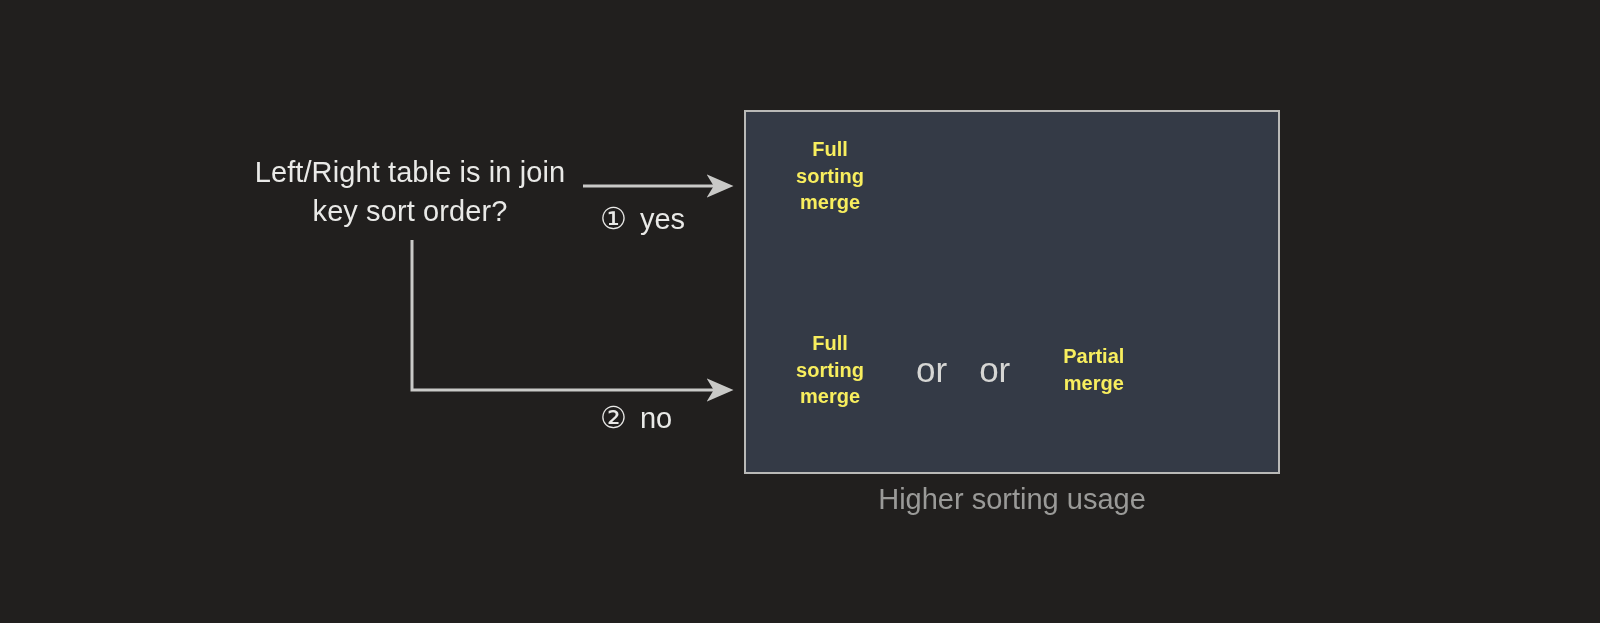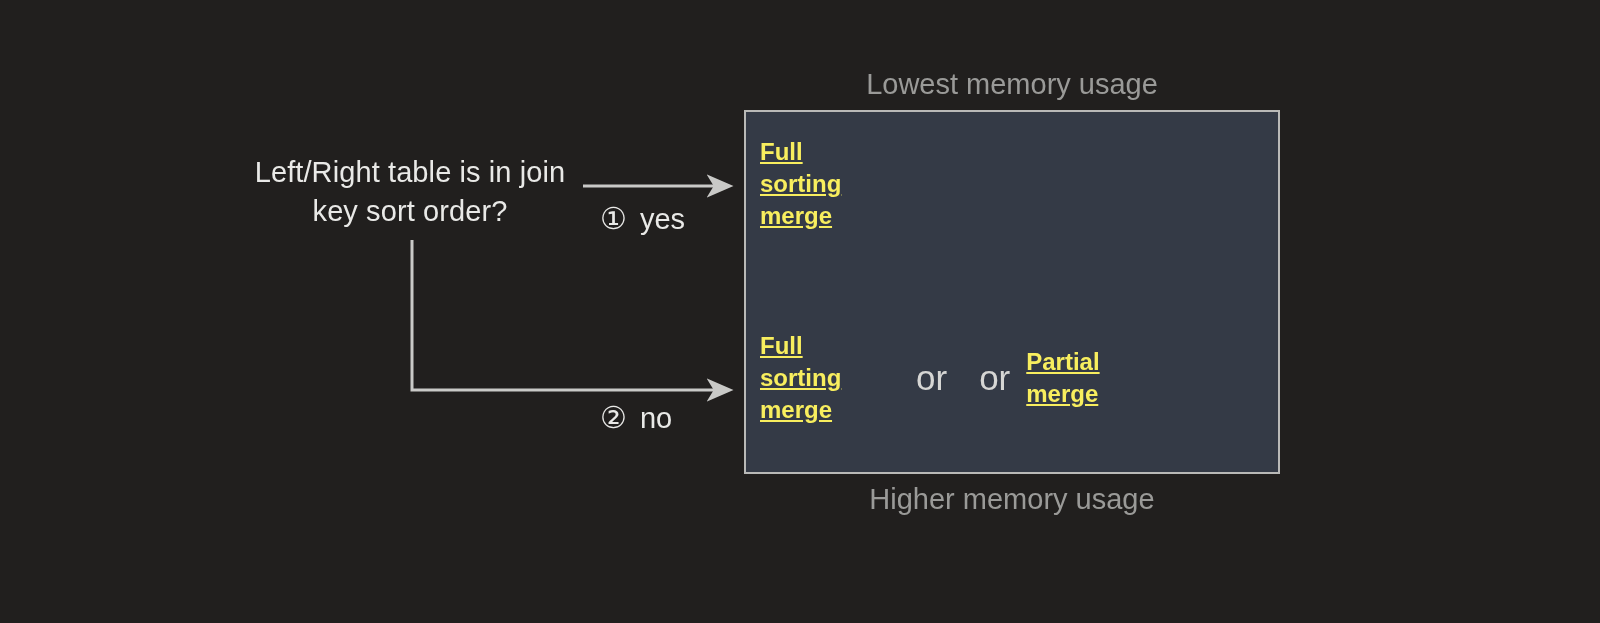--- a/index.html
+++ b/index.html
@@ -91,24 +91,24 @@
     display: flex;
     align-items: center;
     justify-content: flex-start;
   }
   .row-top    { top: 24px; padding-left: 14px; }
   .row-bottom { top: 218px; padding-left: 14px; }
 
   .option {
     color: #f8ee5e;
     font-weight: bold;
-    font-size: 24px;
+    font-size: 20px;
     line-height: 1.33;
+    text-align: center;
     white-space: pre-line;
-    text-decoration: underline;
   }
   .or {
     color: #d6d6d4;
     font-size: 35px;
     line-height: 1;
     padding: 0 16px;
   }
   .opt-fsm-top    { width: 140px; }
   .opt-fsm-bottom { width: 140px; }
   .opt-grace      { width: 130px; }
@@ -136,22 +136,21 @@
 
   <div class="branch-label branch-yes">
     <span class="num">①</span>
     <span>yes</span>
   </div>
   <div class="branch-label branch-no">
     <span class="num">②</span>
     <span>no</span>
   </div>
 
-  <div class="caption caption-top">Lowest memory usage</div>
-  <div class="caption caption-bottom">Higher memory usage</div>
+  <div class="caption caption-bottom">Higher sorting usage</div>
 
   <div class="panel">
 
     <div class="row row-top">
       <div class="option opt-fsm-top">Full
 sorting
 merge</div>
     </div>
 
     <div class="row row-bottom">

